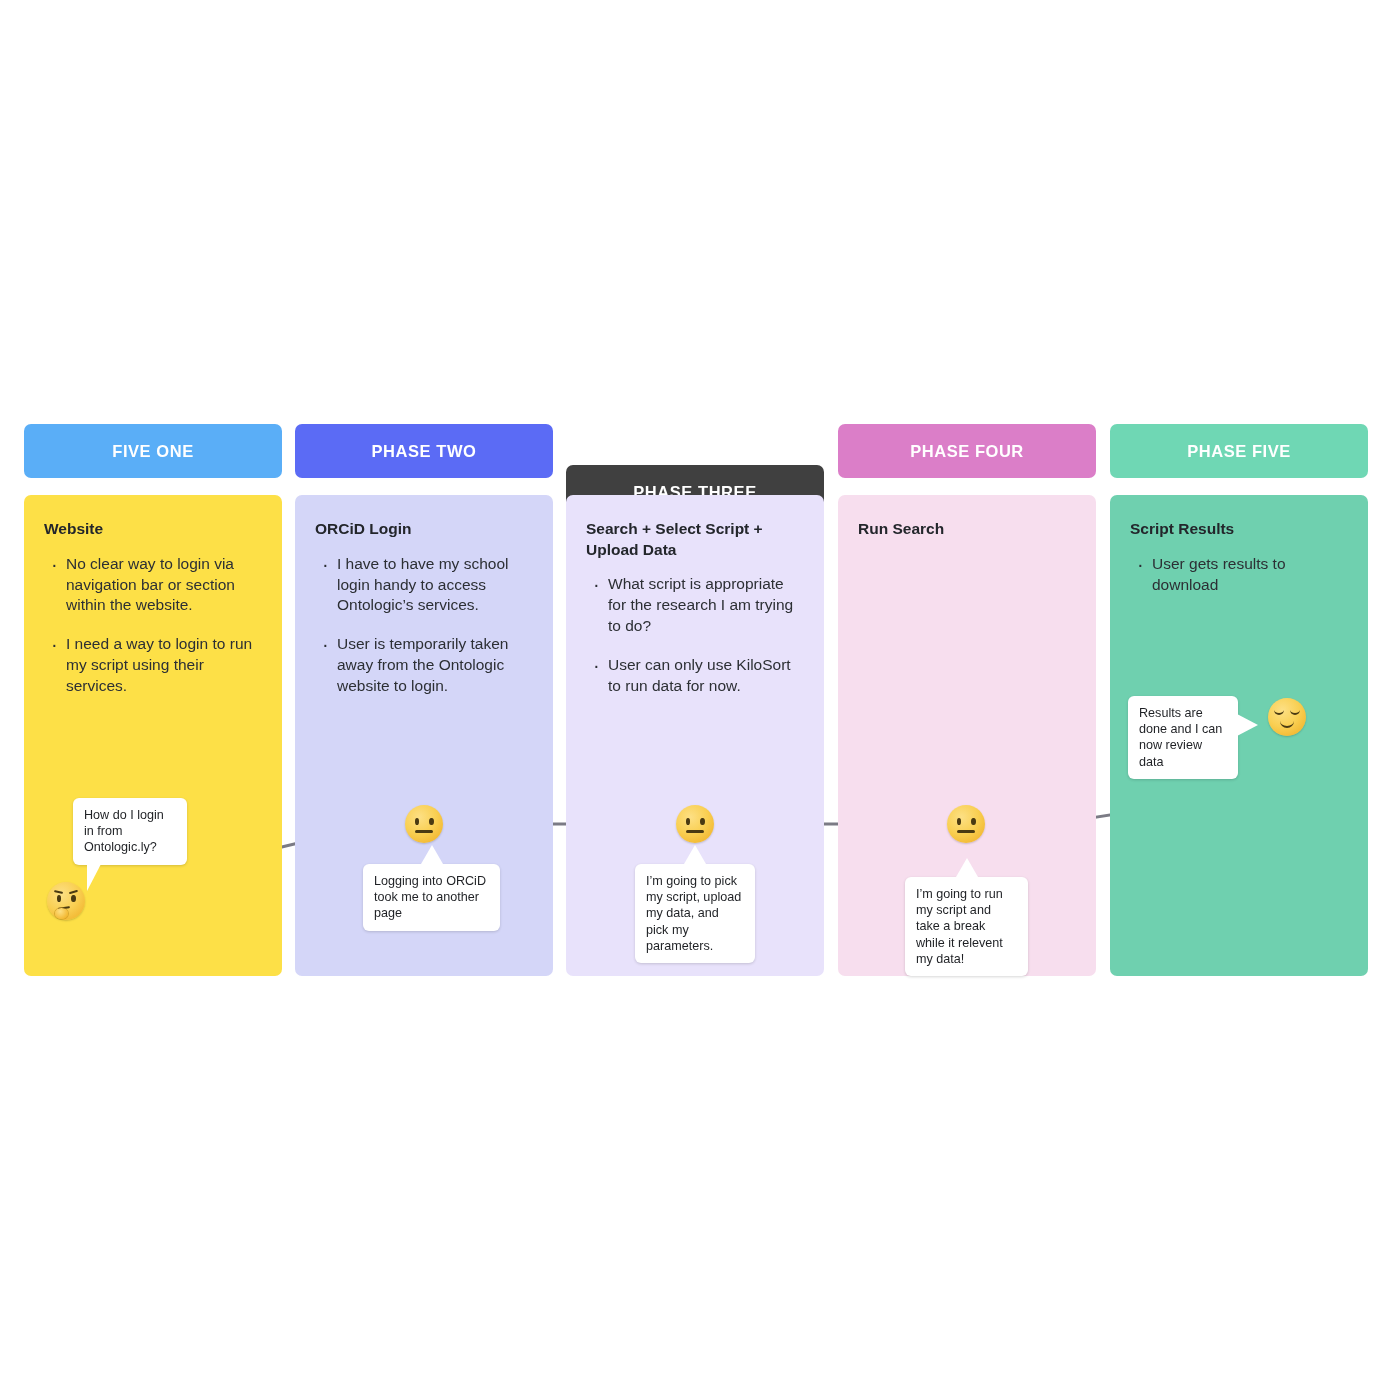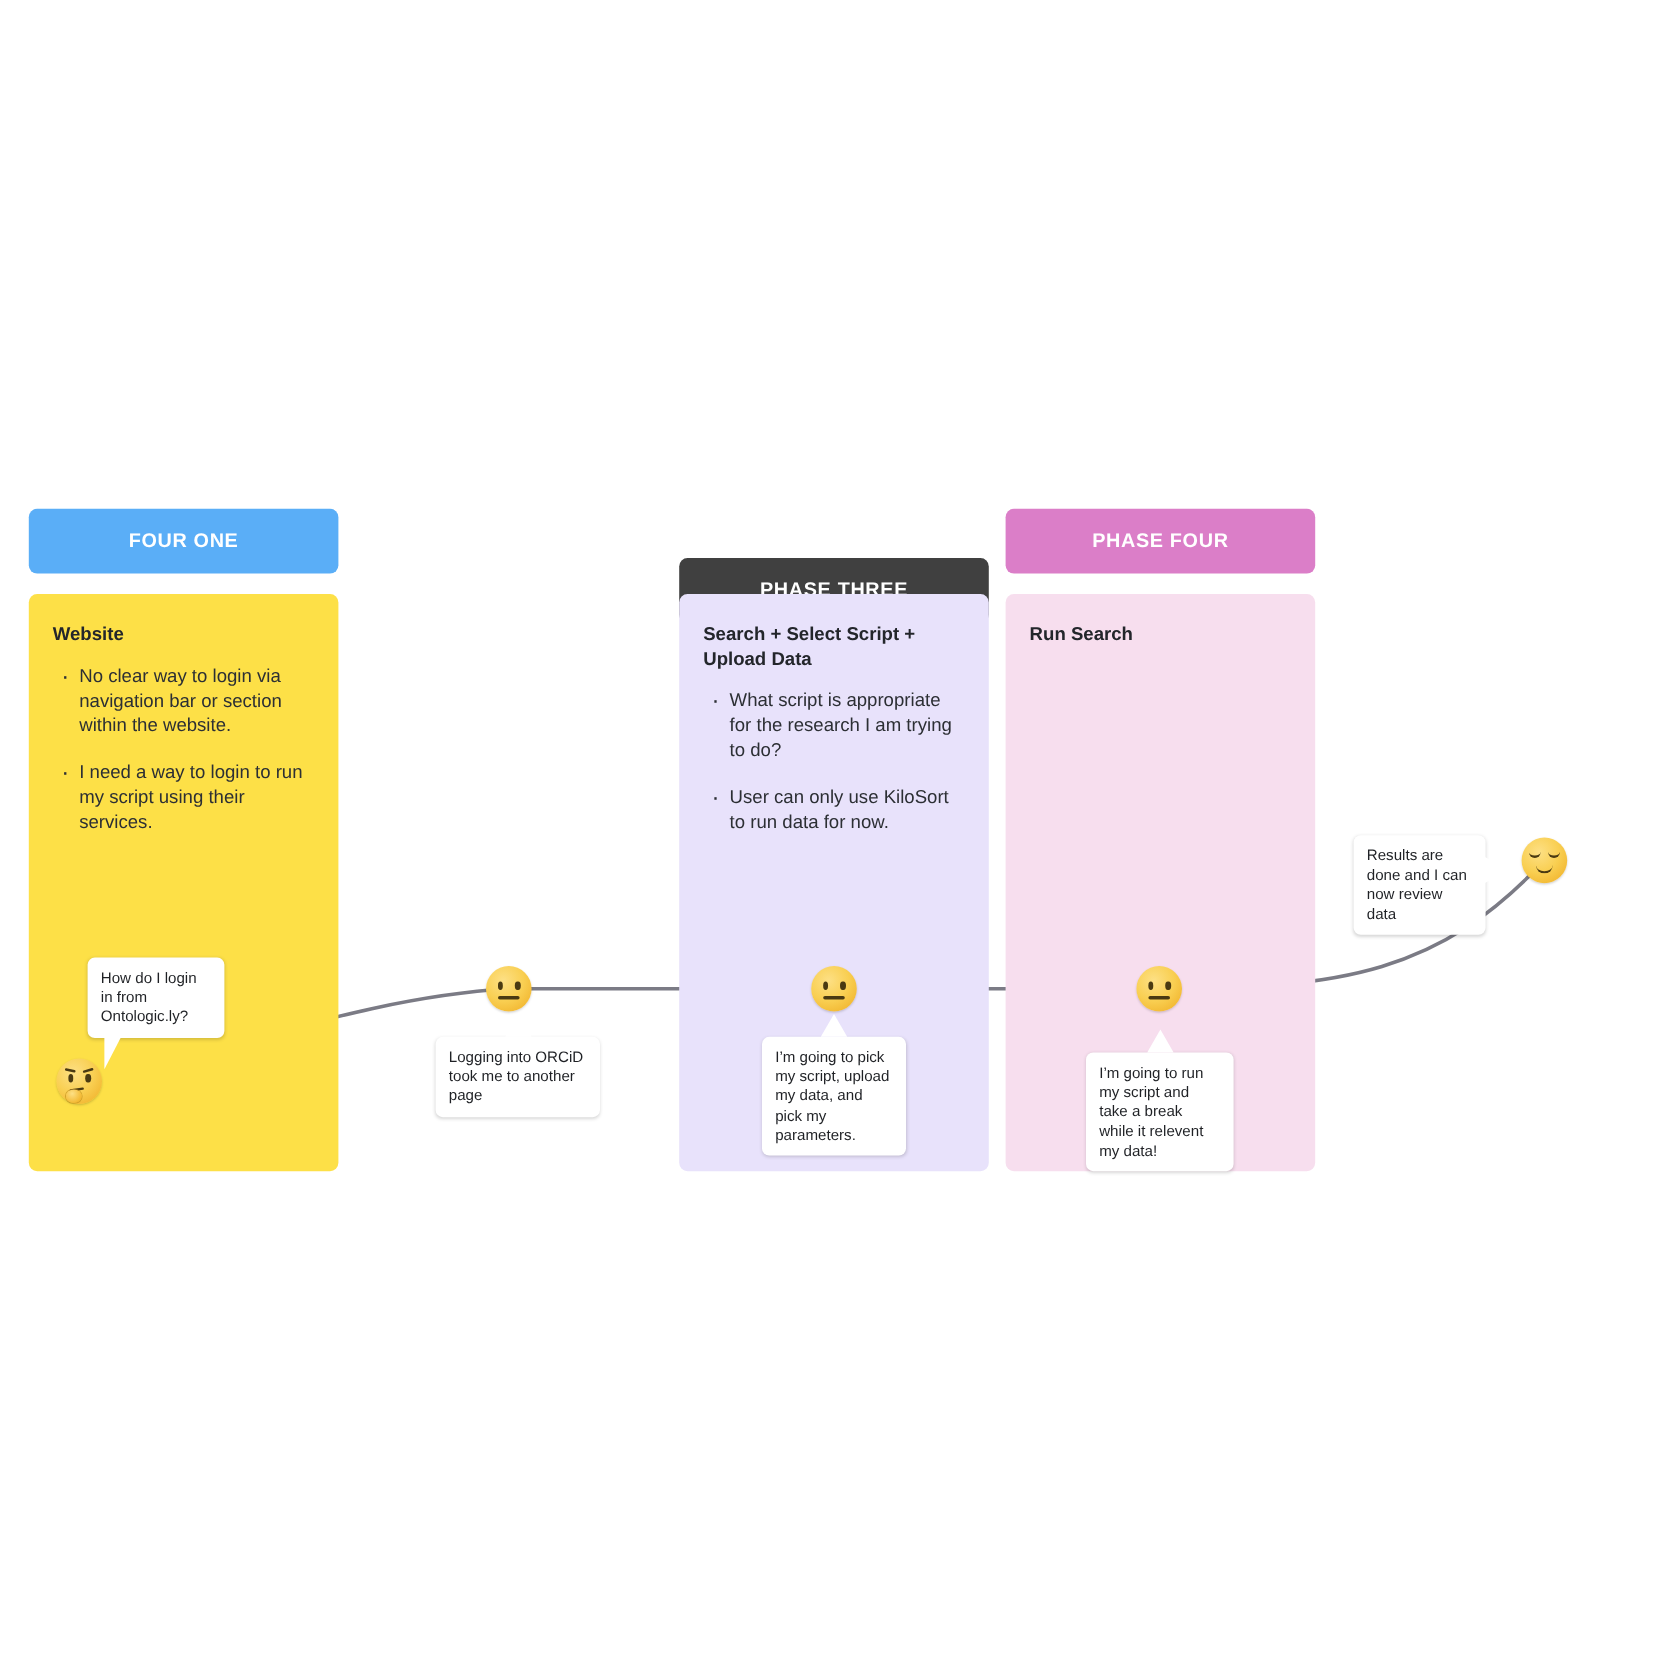--- a/index.html
+++ b/index.html
@@ -224,31 +224,43 @@
     <path d="M 66 901
              C 180 880, 300 831, 424 824
              L 966 824
              C 1120 824, 1200 810, 1287 717" fill="none" stroke="#7B7B85" stroke-width="3" stroke-linecap="round"></path>
   </svg>
 
   <div class="journey">
 
     <div class="col c0">
       <div class="phase-header" style="background:#5AAEF7;">
-        <span class="label">FOUR ONE</span>
+        <span class="label">FIVE ONE</span>
       </div>
       <div class="phase-body" style="background:#fde047;">
         <div class="phase-title">Website</div>
         <ul class="points">
           <li>No clear way to login via navigation bar or section within the website.</li>
           <li>I need a way to login to run my script using their services.</li>
         </ul>
       </div>
     </div>
 
+    <div class="col c1">
+      <div class="phase-header" style="background:#5B6BF5;">
+        <span class="label">PHASE TWO</span>
+      </div>
+      <div class="phase-body" style="background:#D4D6F8;">
+        <div class="phase-title">ORCiD Login</div>
+        <ul class="points">
+          <li>I have to have my school login handy to access Ontologic’s services.</li>
+          <li>User is temporarily taken away from the Ontologic website to login.</li>
+        </ul>
+      </div>
+    </div>
 
     <div class="col c2">
       <div class="phase-header" style="background:#404040;margin-top:41px;">
         <span class="label">PHASE THREE</span>
       </div>
       <div class="phase-body" style="background:#E8E2FB;">
         <div class="phase-title">Search + Select Script + Upload Data</div>
         <ul class="points">
           <li>What script is appropriate for the research I am trying to do?</li>
           <li>User can only use KiloSort to run data for now.</li>
@@ -258,20 +270,31 @@
 
     <div class="col c3">
       <div class="phase-header" style="background:#DB7EC8;">
         <span class="label">PHASE FOUR</span>
       </div>
       <div class="phase-body" style="background:#F7DEEE;">
         <div class="phase-title">Run Search</div>
       </div>
     </div>
 
+    <div class="col c4">
+      <div class="phase-header" style="background:#6FD7B4;">
+        <span class="label">PHASE FIVE</span>
+      </div>
+      <div class="phase-body" style="background:#6FD0AF;">
+        <div class="phase-title">Script Results</div>
+        <ul class="points">
+          <li>User gets results to download</li>
+        </ul>
+      </div>
+    </div>
 
   </div>
 
   <div class="emoji" style="left:47px; top:882px;">
     <span class="face">
       <span class="brow l"></span>
       <span class="brow r"></span>
       <span class="eye l"></span>
       <span class="eye r"></span>
       <span class="mouth-slant"></span>

